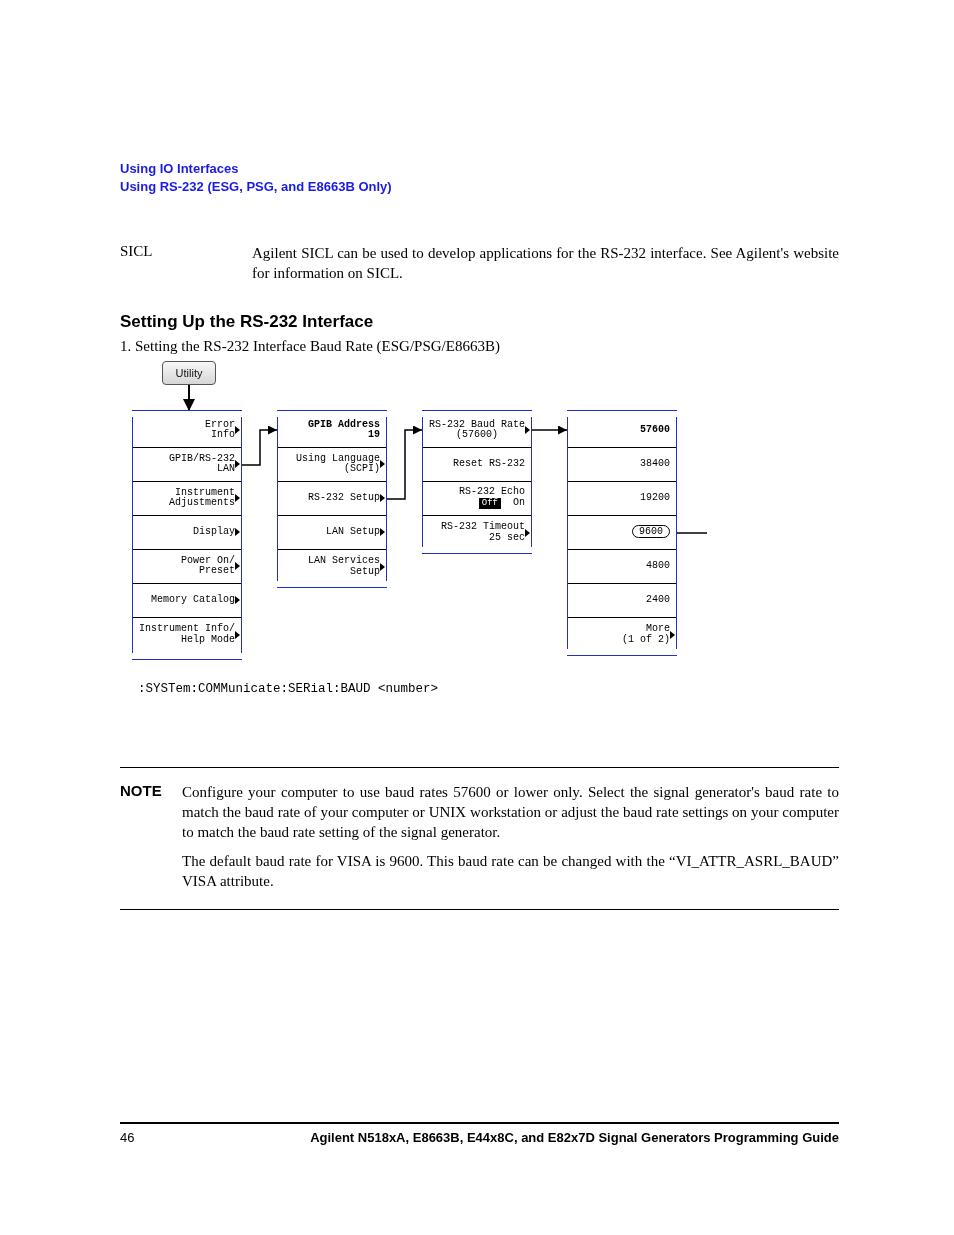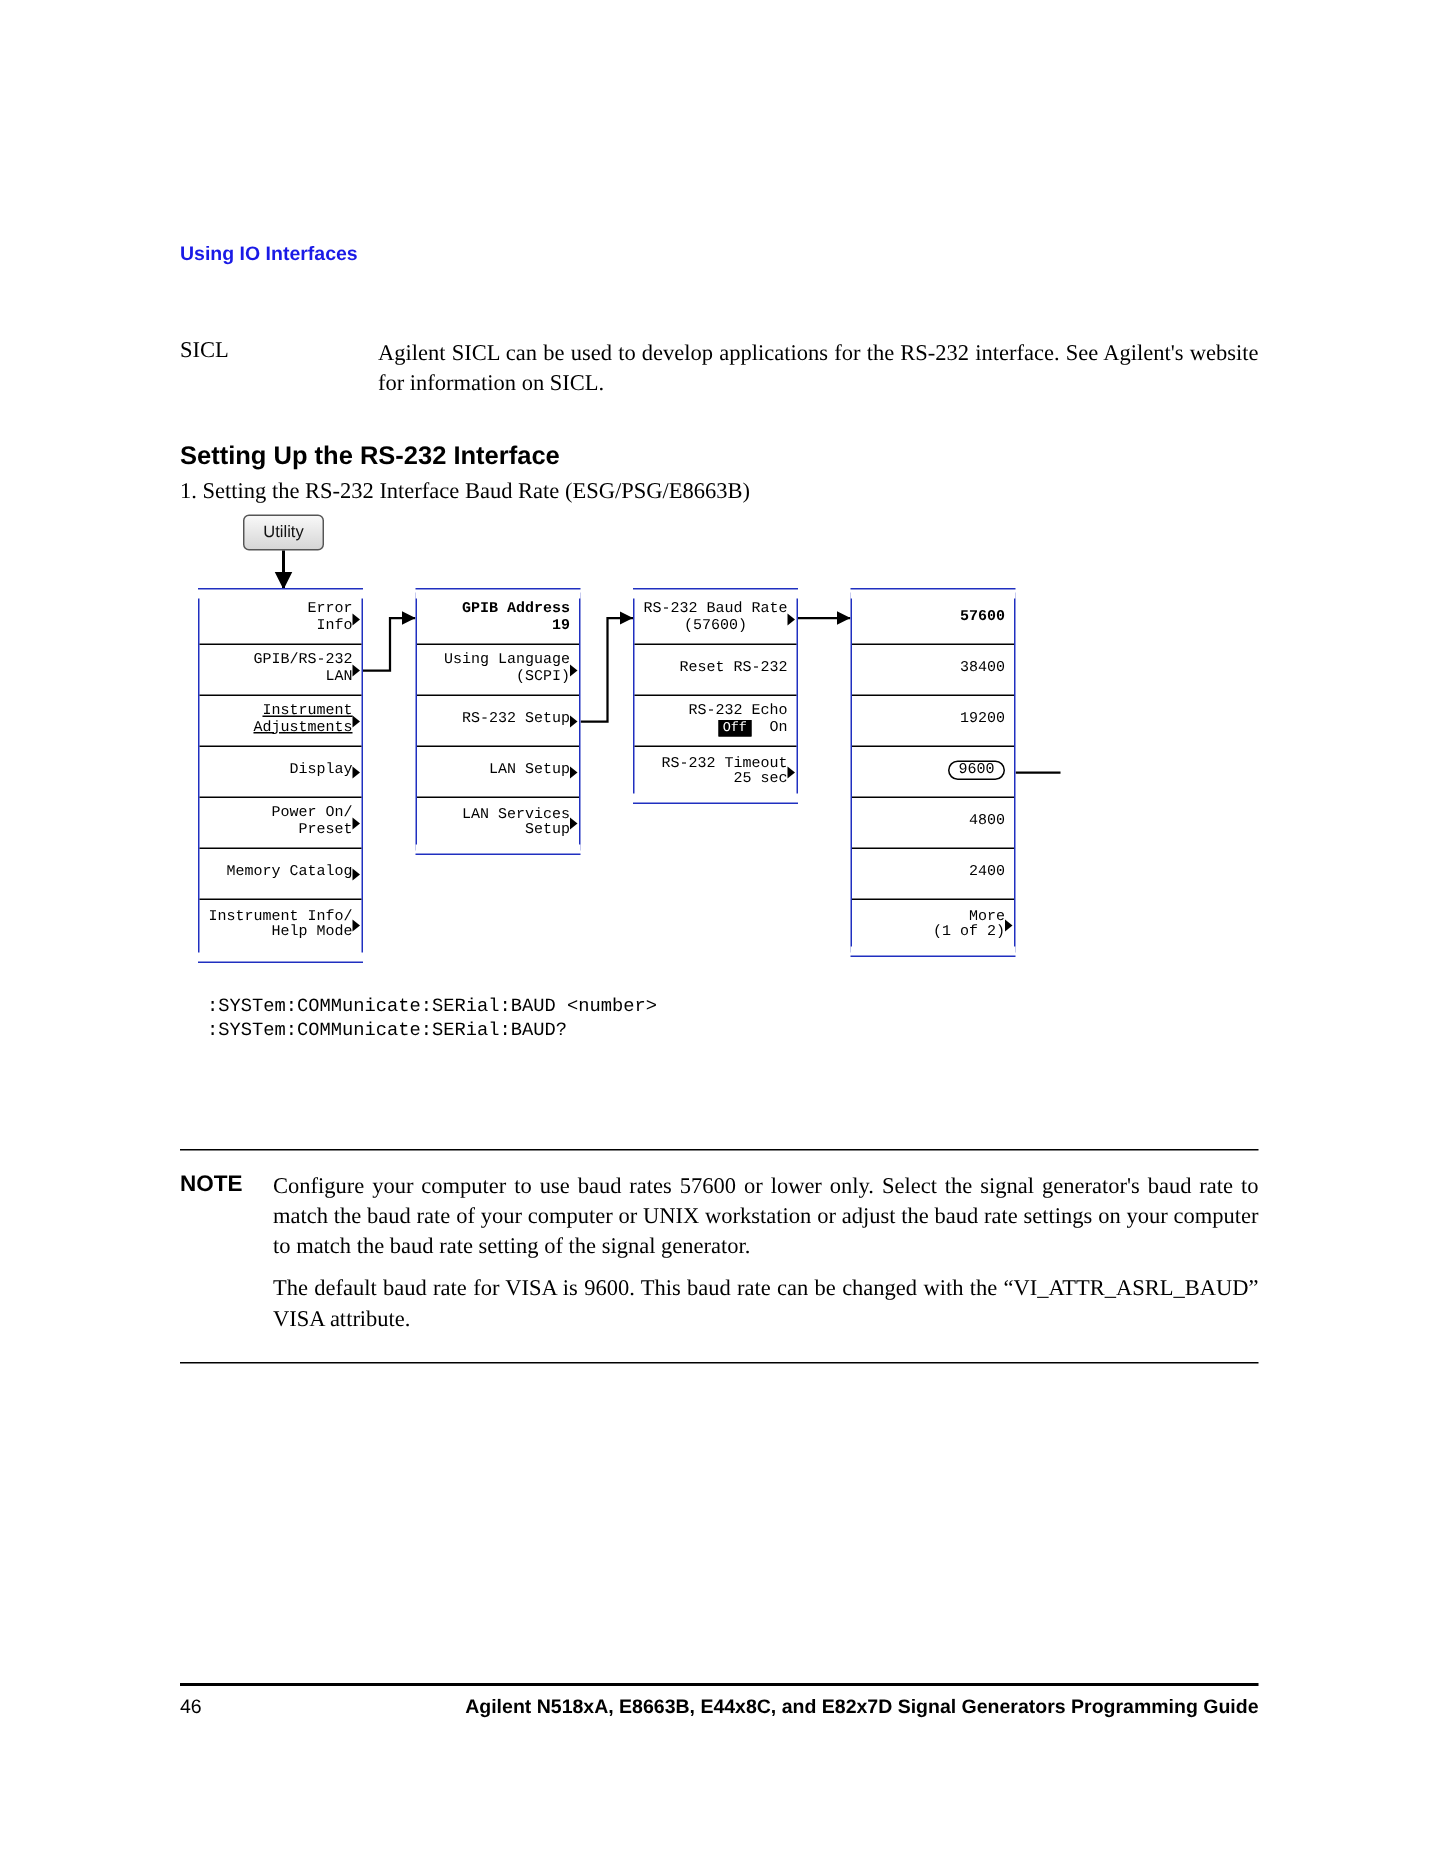--- a/index.html
+++ b/index.html
@@ -142,20 +142,21 @@
   }
   .footer .pn{ font-weight:normal;}
   .footer .ft{ font-weight:bold;}
 </style>
 </head>
 <body>
 <div class="page">
 
   <div class="header-links">
     <div>Using IO Interfaces</div>
+    <div>Using RS-232 (ESG, PSG, and E8663B Only)</div>
   </div>
 
   <div class="sicl-row">
     <div class="sicl-label">SICL</div>
     <div class="sicl-body">Agilent SICL can be used to develop applications for the RS-232 interface. See Agilent's website for information on SICL.</div>
   </div>
 
   <div class="section-heading">Setting Up the RS-232 Interface</div>
   <div class="step1">1.  Setting the RS-232 Interface Baud Rate (ESG/PSG/E8663B)</div>
 
@@ -185,21 +186,21 @@
           <span style="white-space: pre; text-align: right;">Error
 Info</span>
           <span class="tri"></span>
         </div>
         <div class="mrow">
           <span style="white-space: pre; text-align: right;">GPIB/RS-232
 LAN</span>
           <span class="tri"></span>
         </div>
         <div class="mrow">
-          <span style="white-space: pre; text-align: right; text-decoration: underline;">Instrument
+          <span style="white-space: pre; text-align: right;">Instrument
 Adjustments</span>
           <span class="tri"></span>
         </div>
         <div class="mrow">
           <span style="white-space: pre; text-align: right;">Display</span>
           <span class="tri"></span>
         </div>
         <div class="mrow">
           <span style="white-space: pre; text-align: right;">Power On/
 Preset</span>
@@ -283,21 +284,20 @@
         <div class="mrow">
           <span style="white-space: pre; text-align: right;">More
 (1 of 2)</span>
           <span class="tri"></span>
         </div>
       </div>
   </div>
 
   <div class="scpi">
     <div>:SYSTem:COMMunicate:SERial:BAUD &lt;number&gt;</div>
-    <div>:SYSTem:COMMunicate:SERial:BAUD?</div>
   </div>
 
   <div class="note-block">
     <div class="note-row">
       <div class="note-label">NOTE</div>
       <div class="note-body">
         <p>Configure your computer to use baud rates 57600 or lower only. Select the signal generator's baud rate to match the baud rate of your computer or UNIX workstation or adjust the baud rate settings on your computer to match the baud rate setting of the signal generator.</p>
         <p>The default baud rate for VISA is 9600. This baud rate can be changed with the “VI_ATTR_ASRL_BAUD” VISA attribute.</p>
       </div>
     </div>

